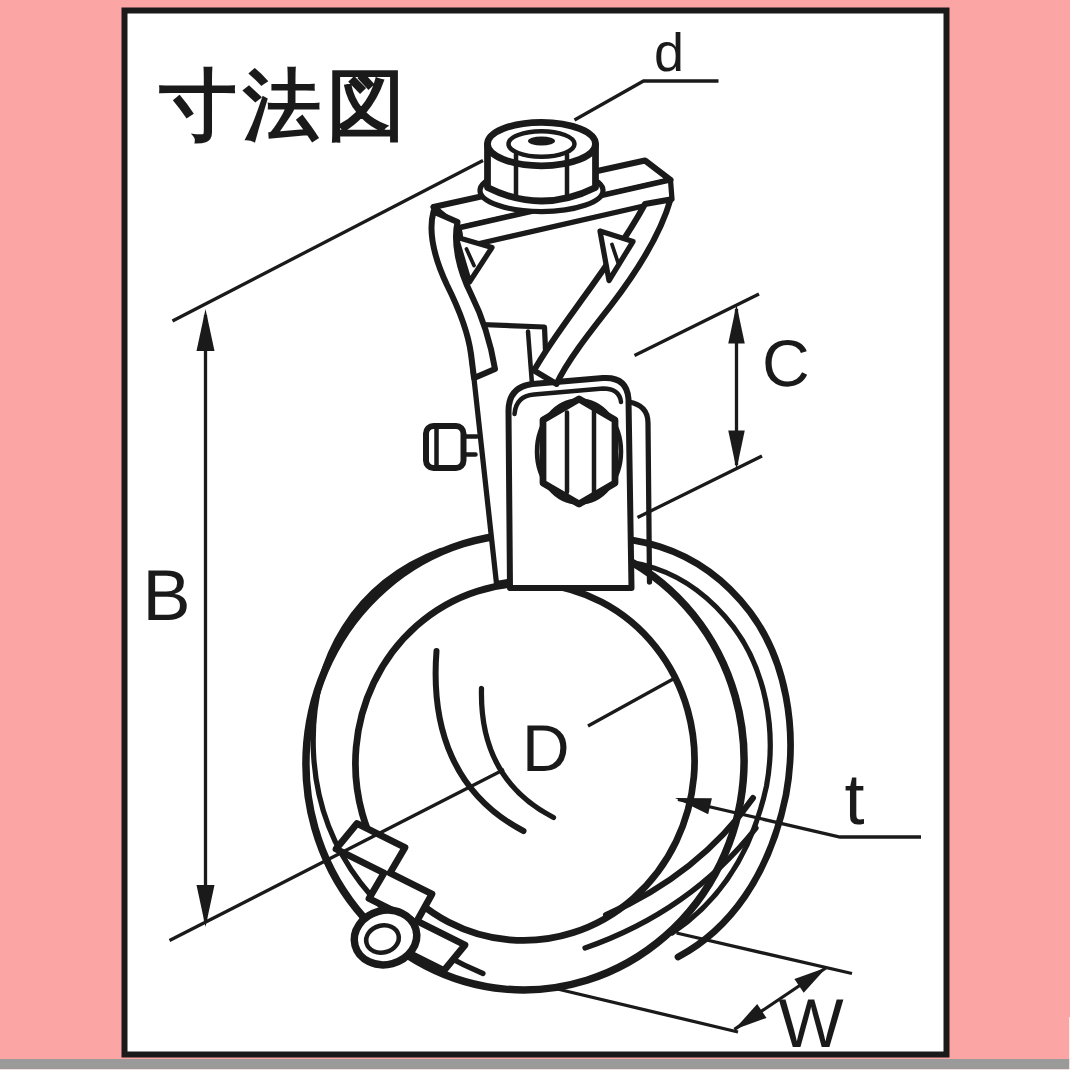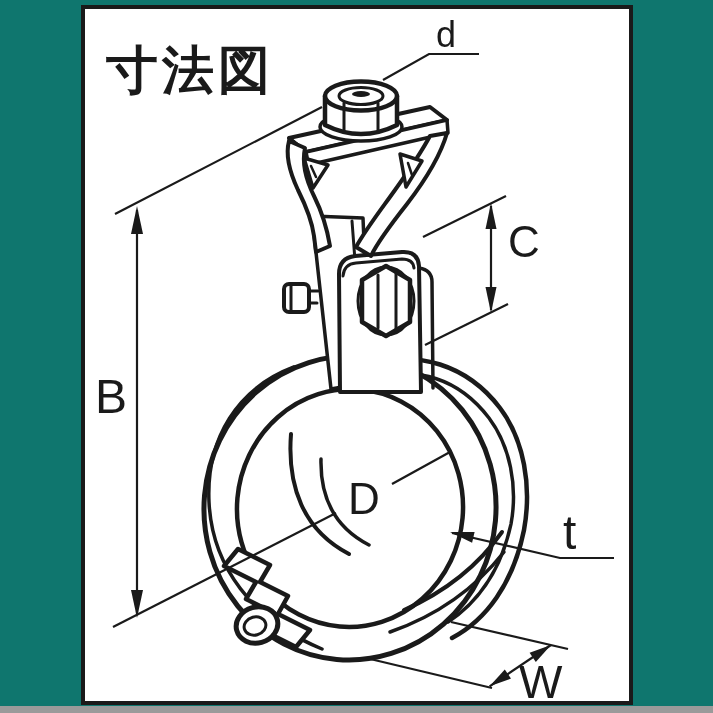--- a/index.html
+++ b/index.html
@@ -1,16 +1,16 @@
 <!DOCTYPE html>
 <html><head>
 <meta charset="utf-8">
 <style>
   html,body{margin:0;padding:0;background:#ffffff;}
-  .page{position:relative;width:713px;height:713px;background:#0f766e;overflow:hidden;
+  .page{position:relative;width:713px;height:713px;background:#fca5a5;overflow:hidden;
         font-family:"Liberation Sans",sans-serif;}
   svg{position:absolute;left:0;top:0;}
   .obj{stroke:#1a1a1a;fill:none;stroke-linecap:round;stroke-linejoin:round;}
   .fillw{fill:#ffffff;}
   .dim{stroke:#1a1a1a;stroke-width:2.2;fill:none;}
   .ah{fill:#1a1a1a;stroke:none;}
   .dimtxt{fill:#1a1a1a;font-family:"Liberation Sans",sans-serif;}
   .title{fill:#1a1a1a;font-family:"Liberation Sans",sans-serif;font-weight:bold;
          font-size:52px;letter-spacing:4px;}
 </style>

